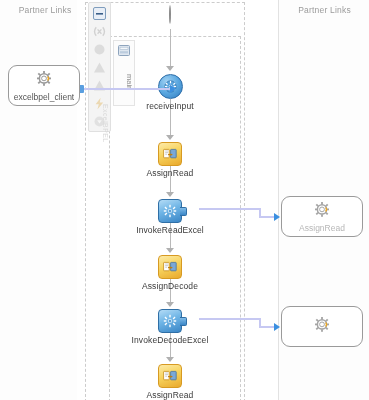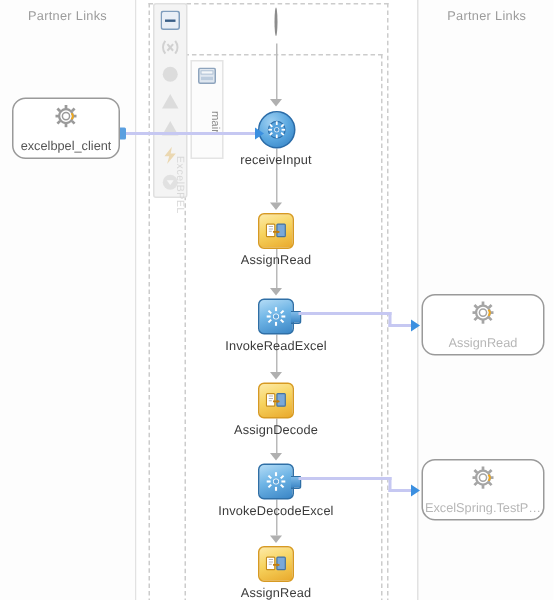--- a/index.html
+++ b/index.html
@@ -17,21 +17,21 @@
     background:#fdfdfd;
   }
   #pl-left{left:0;width:90px;border-right:1px solid #e2e2e2;}
   #pl-right{left:278px;width:91px;border-left:1px solid #e2e2e2;}
   .pl-header{
     position:absolute;top:5px;left:0;width:100%;
     text-align:center;font-size:8.5px;color:#9b9b9b;
     letter-spacing:.2px;
   }
   #canvas{
-    position:absolute;left:91px;top:0;width:187px;height:400px;
+    position:absolute;left:77px;top:0;width:187px;height:400px;
     background:#ffffff;
   }
 
   
   #toolstrip{
     position:absolute;left:11px;top:2px;width:21px;height:128px;
     background:#f4f4f4;border:1px solid #e0e0e0;border-radius:2px;
   }
   .tool{
     position:absolute;left:2px;width:17px;height:16px;
@@ -444,16 +444,15 @@
           <rect x="12.4" y="7.5" width="2.6" height="1.8"></rect>
           <rect x="2.3" y="3.0" width="1.8" height="2.6" transform="rotate(-45 3.2 4.3)"></rect>
           <rect x="11.9" y="3.0" width="1.8" height="2.6" transform="rotate(45 12.8 4.3)"></rect>
           <rect x="2.3" y="11.2" width="1.8" height="2.6" transform="rotate(45 3.2 12.5)"></rect>
           <rect x="11.9" y="11.2" width="1.8" height="2.6" transform="rotate(-45 12.8 12.5)"></rect>
         </g>
         <circle cx="8" cy="8.4" r="2.4" fill="#ffffff" stroke="#a5a5a5" stroke-width="1"></circle>
         <path d="M12.2 6.2 a3.4 3.4 0 0 1 0 4.6 l-1.1 -0.6 a2.4 2.4 0 0 0 0 -3.4 z" fill="#f0a81c"></path>
       </svg>
     </span>
-    <span class="pl-label">ExcelSpring.TestP…</span>
   </div>
 
 </div>
 
 </body></html>

